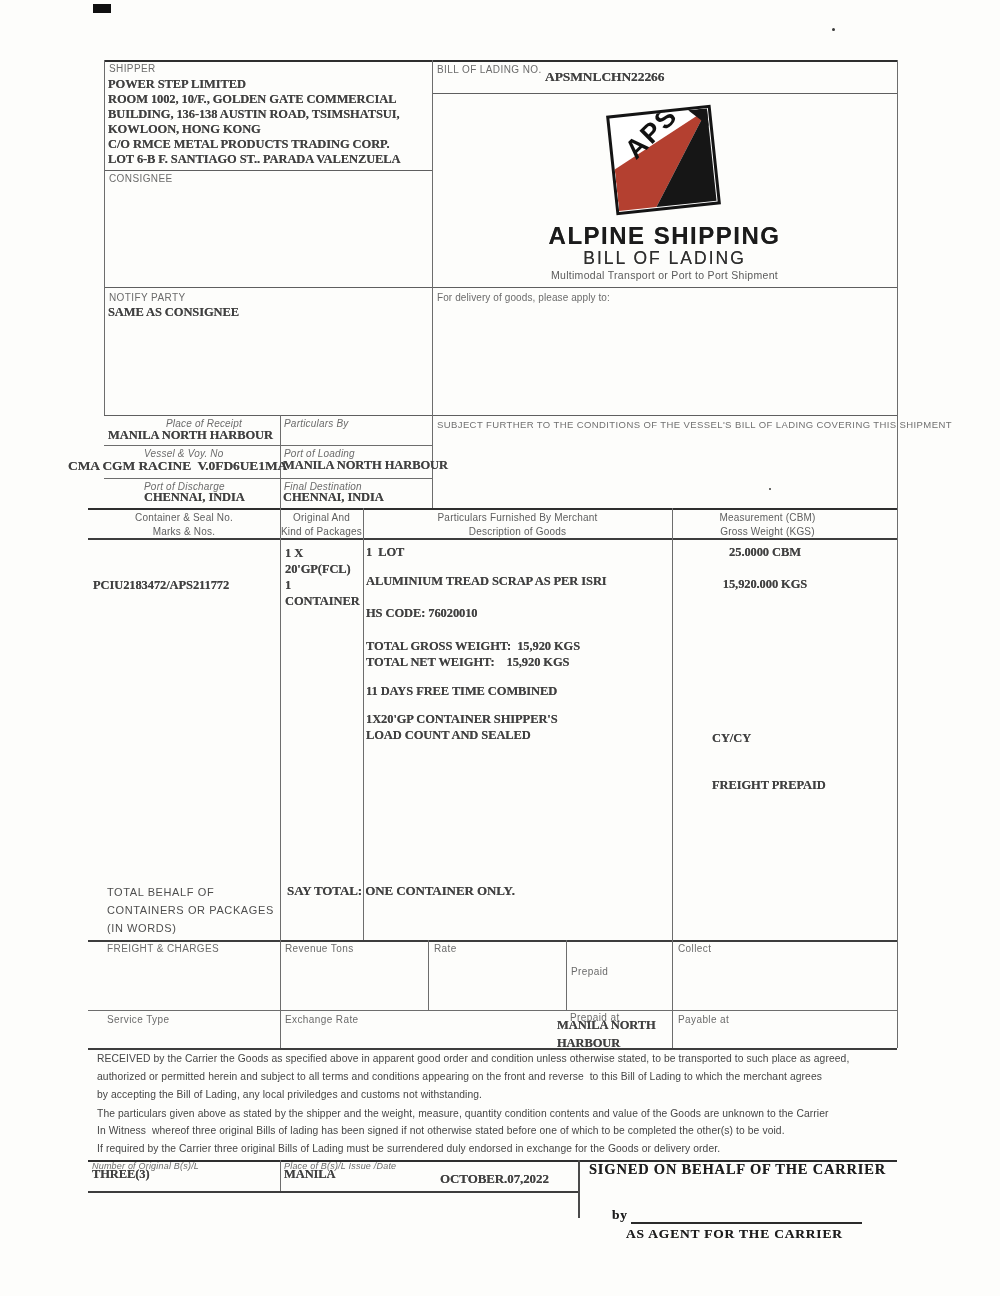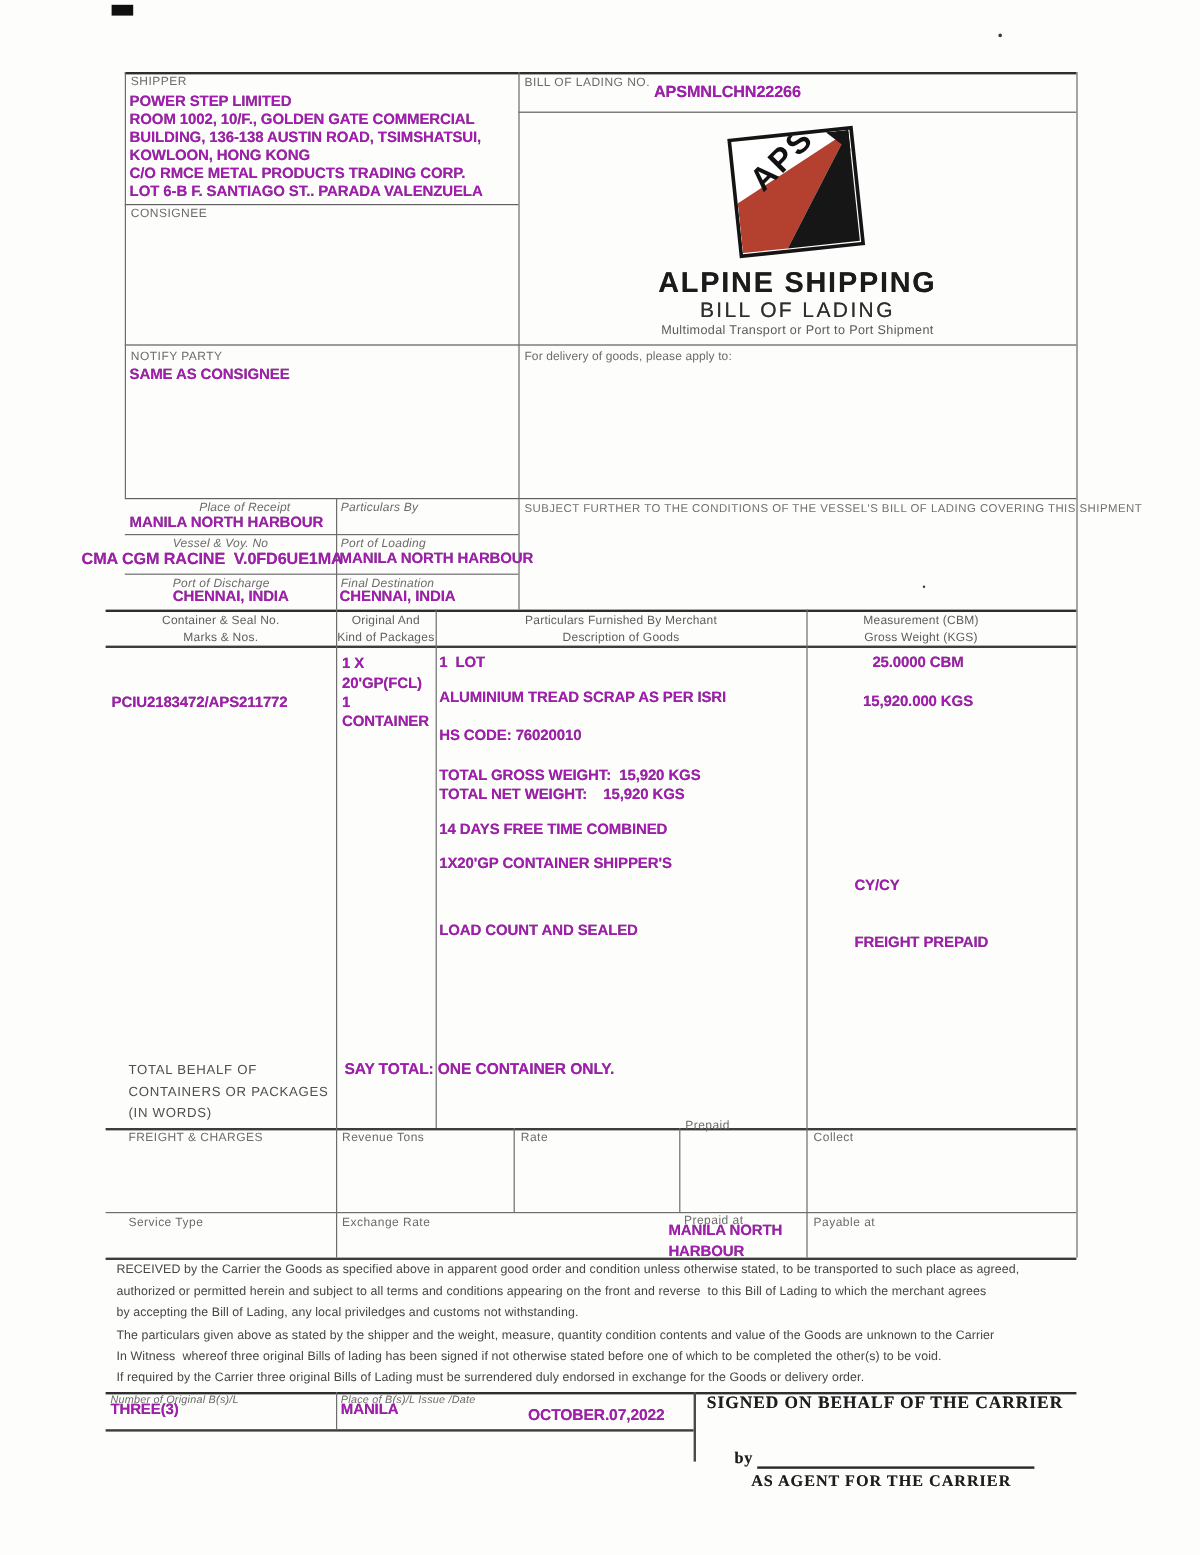--- a/index.html
+++ b/index.html
@@ -9,22 +9,22 @@
   .hl,.vl{position:absolute;background:#6d6d6d;}
   .hl{height:1px;}
   .vl{width:1px;}
   .dark2{background:#2e2e2e;height:2px;}
   .dark1{background:#3d3d3d;height:1.5px;}
   .mid{background:#5f5f5f;}
   .vdark{background:#4a4a4a;width:1.5px;}
   
   .lbl{position:absolute;font-size:10px;color:#6b6b6b;letter-spacing:.4px;white-space:pre;}
   .lbl-i{position:absolute;font-size:10px;color:#6b6b6b;font-style:italic;letter-spacing:.2px;white-space:pre;}
-  .v{position:absolute;font-weight:700;color:#a21caf;font-size:12.5px;white-space:pre;letter-spacing:-0.1px;
-     text-shadow:0 0 .4px rgba(20,20,20,.55);}
+  .v{position:absolute;font-weight:700;color:#404040;font-size:12.5px;white-space:pre;letter-spacing:-0.1px;
+     text-shadow:0 0 .4px rgba(20,20,20,.55);font-family:Liberation Serif, serif;}
   .terms-line{position:absolute;font-size:10.3px;color:#454545;white-space:pre;letter-spacing:.1px;}
   .serifb{position:absolute;font-family:"Liberation Serif",serif;font-weight:700;color:#1d1d1d;
           letter-spacing:.8px;text-shadow:0 0 .4px rgba(0,0,0,.5);}
   .hdr2{position:absolute;font-size:10px;color:#5e5e5e;text-align:center;line-height:14px;letter-spacing:.2px;}
   
   .logo-box{position:absolute;left:611px;top:110px;width:105px;height:100px;transform:rotate(-6deg);
             background:#ffffff;border:3px solid #141414;box-sizing:border-box;overflow:hidden;}
   .logo-box svg{position:absolute;left:0;top:0;width:100%;height:100%;}
   .logo-aps{position:absolute;left:7px;top:26px;transform:rotate(-39deg);transform-origin:left top;
             font-weight:700;font-size:27px;color:#111;letter-spacing:2px;font-family:"Liberation Sans",sans-serif;}
@@ -154,40 +154,40 @@
     <div class="v" style="left:285px;top:546px;">1 X</div>
     <div class="v" style="left:285px;top:562px;">20'GP(FCL)</div>
     <div class="v" style="left:285px;top:578px;">1</div>
     <div class="v" style="left:285px;top:594px;">CONTAINER</div>
 
     <div class="v" style="left:366px;top:545px;">1  LOT</div>
     <div class="v" style="left:366px;top:574px;">ALUMINIUM TREAD SCRAP AS PER ISRI</div>
     <div class="v" style="left:366px;top:606px;">HS CODE: 76020010</div>
     <div class="v" style="left:366px;top:639px;">TOTAL GROSS WEIGHT:  15,920 KGS</div>
     <div class="v" style="left:366px;top:655px;">TOTAL NET WEIGHT:    15,920 KGS</div>
-    <div class="v" style="left:366px;top:684px;">14 DAYS FREE TIME COMBINED</div>
+    <div class="v" style="left:366px;top:684px;">11 DAYS FREE TIME COMBINED</div>
     <div class="v" style="left:366px;top:712px;text-align:center;">1X20'GP CONTAINER SHIPPER'S</div>
-    <div class="v" style="left:366px;top:728px;margin-top:40px;">LOAD COUNT AND SEALED</div>
+    <div class="v" style="left:366px;top:728px;">LOAD COUNT AND SEALED</div>
 
     <div class="v" style="left:660px;top:545px;width:210px;text-align:center;">25.0000 CBM</div>
     <div class="v" style="left:660px;top:577px;width:210px;text-align:center;">15,920.000 KGS</div>
     <div class="v" style="left:712px;top:731px;">CY/CY</div>
     <div class="v" style="left:712px;top:778px;">FREIGHT PREPAID</div>
 
     <div class="lbl" style="left:107px;top:886px;font-size:11px;color:#4e4e4e;letter-spacing:.6px;">TOTAL BEHALF OF</div>
     <div class="lbl" style="left:107px;top:904px;font-size:11px;color:#4e4e4e;letter-spacing:.6px;">CONTAINERS OR PACKAGES</div>
     <div class="lbl" style="left:107px;top:922px;font-size:11px;color:#4e4e4e;letter-spacing:.6px;">(IN WORDS)</div>
     <div class="v" style="left:287px;top:883px;font-size:13px;">SAY TOTAL: ONE CONTAINER ONLY.</div>
   </div>
 
   <div>
     <div class="lbl" style="left:107px;top:943px;">FREIGHT &amp; CHARGES</div>
     <div class="lbl" style="left:285px;top:943px;">Revenue Tons</div>
     <div class="lbl" style="left:434px;top:943px;">Rate</div>
-    <div class="lbl" style="left:571px;top:933px;">Prepaid</div>
+    <div class="lbl" style="left:571px;top:966px;">Prepaid</div>
     <div class="lbl" style="left:678px;top:943px;">Collect</div>
 
     <div class="lbl" style="left:107px;top:1014px;">Service Type</div>
     <div class="lbl" style="left:285px;top:1014px;">Exchange Rate</div>
     <div class="lbl" style="left:570px;top:1012px;">Prepaid at</div>
     <div class="v" style="left:557px;top:1018px;">MANILA NORTH</div>
     <div class="v" style="left:557px;top:1036px;">HARBOUR</div>
     <div class="lbl" style="left:678px;top:1014px;">Payable at</div>
   </div>
 

